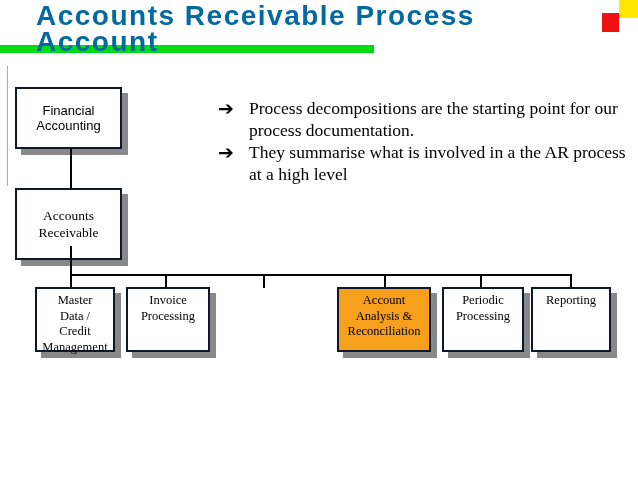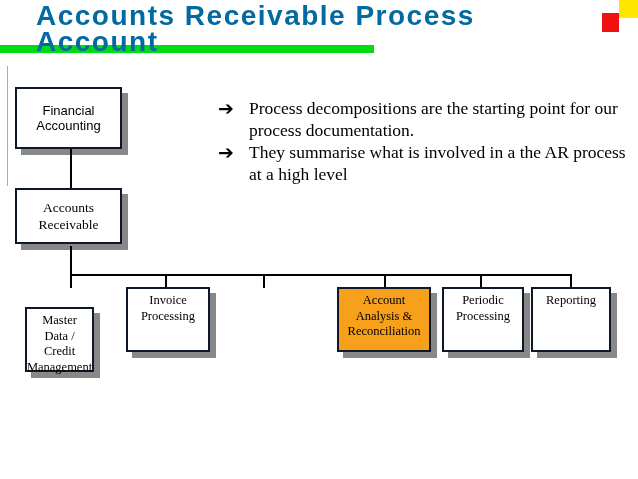--- a/index.html
+++ b/index.html
@@ -29,27 +29,27 @@
   .bullet .btext{font-size:17.5px;line-height:22px;color:#000000;}
 
   
   .fbox{
     position:absolute;background:#fff;border:2px solid #0f172a;
     box-shadow:6px 6px 0 var(--shadow);box-sizing:border-box;
     display:flex;align-items:center;justify-content:center;
     text-align:center;color:#000;white-space:pre-line;
   }
   .box-fa{left:15px;top:87px;width:107px;height:62px;font-family:"Liberation Sans",sans-serif;font-size:13px;line-height:15px;}
-  .box-ar{left:15px;top:188px;width:107px;height:56px;font-size:13.5px;line-height:17px;}
+  .box-ar{left:15px;top:188px;width:107px;height:72px;font-size:13.5px;line-height:17px;}
   .pbox{
     top:287px;height:65px;align-items:flex-start;
     font-size:12.5px;line-height:15.5px;padding-top:4px;
   }
   .pbox.hl{background:var(--hl);}
-  .b1{left:25px;width:69px;margin-top:20px;}
+  .b1{left:35px;width:80px;}
   .b2{left:126px;width:84px;}
   .b3{left:220px;width:86px;}
   .b4{left:337px;width:94px;}
   .b5{left:442px;width:82px;}
   .b6{left:531px;width:80px;}
 
   
   .line{position:absolute;background:#000;}
   .conn-v1{left:70px;top:149px;width:2px;height:39px;}
   .conn-v2{left:70px;top:246px;width:2px;height:42px;}

